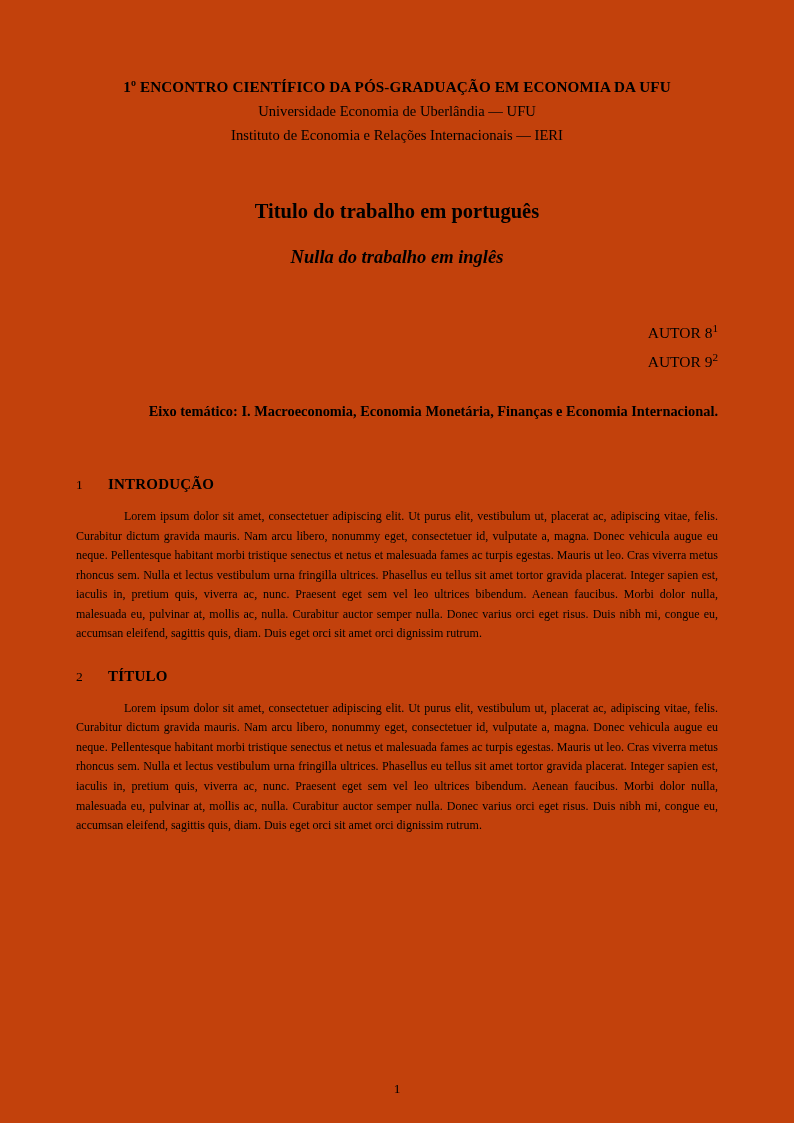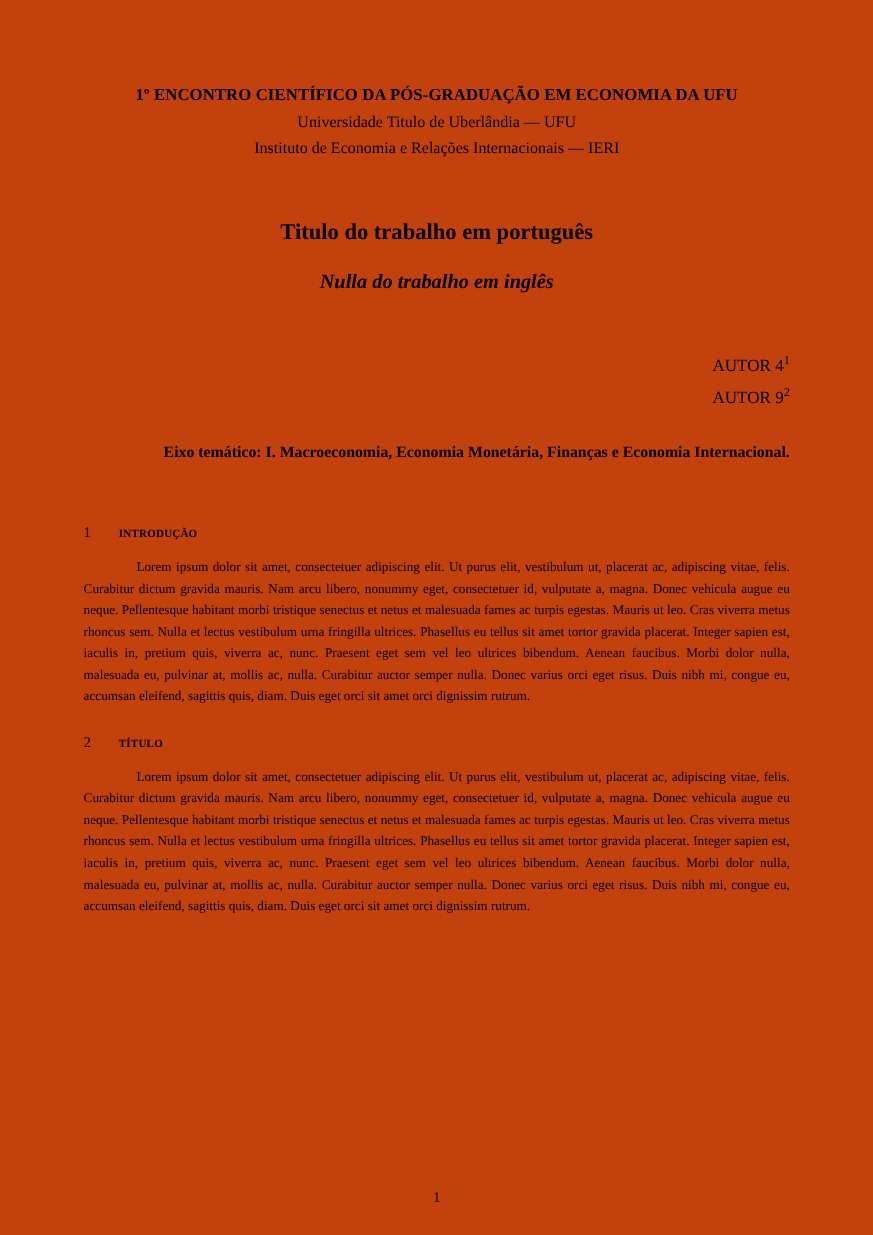--- a/index.html
+++ b/index.html
@@ -96,21 +96,21 @@
     align-items: baseline;
     margin-bottom: 14px;
   }
   .section-num {
     width: 32px;
     flex: 0 0 32px;
     font-size: 13.5px;
   }
   .section-title {
     font-weight: bold;
-    font-size: 10px;
+    font-size: 15px;
     letter-spacing: 0.2px;
   }
   .para {
     font-size: 12px;
     line-height: 1.63;
     text-align: justify;
     text-indent: 48px;
     margin: 0;
   }
 
@@ -143,32 +143,32 @@
     font-size: 13.5px;
   }
 </style>
 </head>
 <body>
 
 <div class="page">
 
   <div class="masthead">
     <div class="masthead-line1">1º ENCONTRO CIENTÍFICO DA PÓS-GRADUAÇÃO EM ECONOMIA DA UFU</div>
-    <div class="masthead-line2">Universidade Titulo de Uberlândia — UFU</div>
+    <div class="masthead-line2">Universidade Economia de Uberlândia — UFU</div>
     <div class="masthead-line3">Instituto de Economia e Relações Internacionais — IERI</div>
   </div>
 
   <div class="titles">
     <div class="title-pt">Titulo do trabalho em português</div>
     <div class="title-en">Nulla do trabalho em inglês</div>
   </div>
 
   <div class="authors">
     <div class="author-line">
-      <span>AUTOR 4</span><sup>1</sup>
+      <span>AUTOR 8</span><sup>1</sup>
     </div>
     <div class="author-line">
       <span>AUTOR 9</span><sup>2</sup>
     </div>
   </div>
 
   <div class="axis">Eixo temático: I. Macroeconomia, Economia Monetária, Finanças e Economia Internacional.</div>
 
   <div class="section">
     <div class="section-head">

